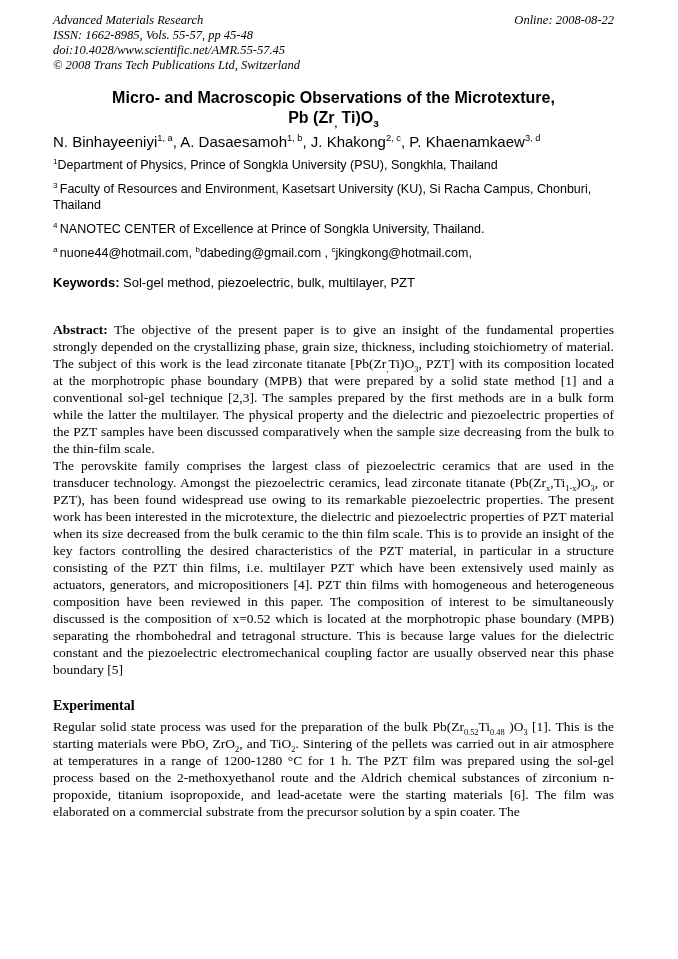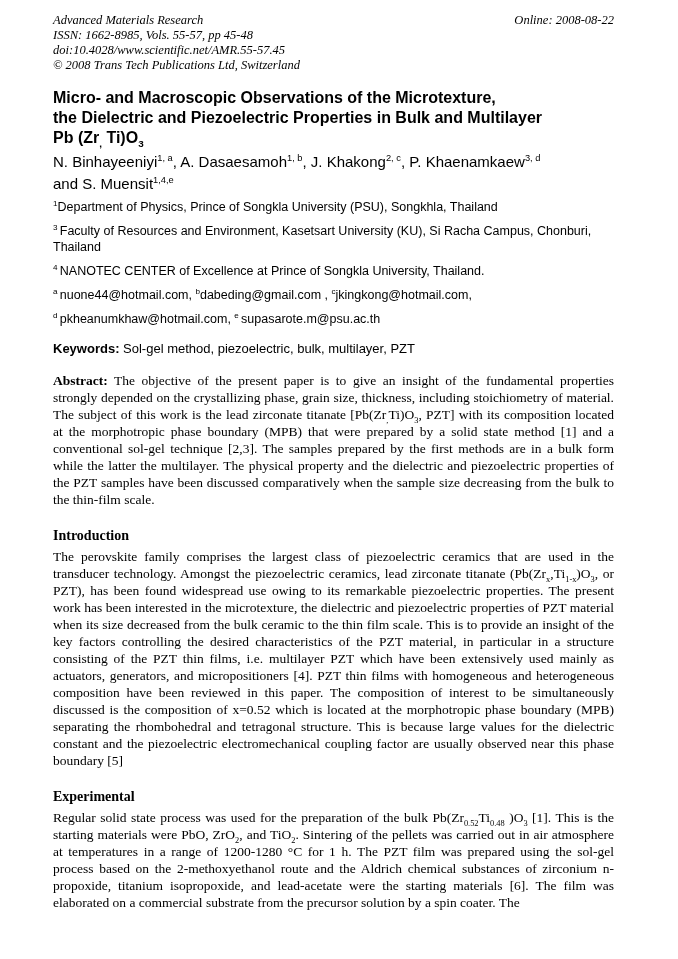--- a/index.html
+++ b/index.html
@@ -27,20 +27,21 @@
     font-style: italic;
     font-size: 12.5px;
     line-height: 15px;
   }
   .header-left div { white-space: nowrap; }
   .header-right { white-space: nowrap; }
 
   
   .title {
     margin: 15px 0 0 0;
+    text-align: center;
     font-family: "Liberation Sans", sans-serif;
     font-weight: bold;
     font-size: 16px;
     line-height: 20px;
   }
   .title sub { font-size: 62%; line-height: 0; }
 
   
   .authors {
     margin-top: 3px;
@@ -72,21 +73,21 @@
 
   
   .body-par {
     margin: 0;
     text-align: justify;
     font-family: "Liberation Serif", serif;
     font-size: 13.5px;
     line-height: 17px;
   }
   .body-par sub, .body-par sup { font-size: 62%; line-height: 0; }
-  .abstract { margin-top: 15px; }
+  .abstract { margin-top: 30px; }
   .section-heading {
     margin: 19px 0 4px 0;
     font-family: "Liberation Serif", serif;
     font-weight: bold;
     font-size: 14px;
     line-height: 17px;
   }
   b { font-weight: bold; }
 </style>
 </head>
@@ -99,40 +100,36 @@
       <div>Advanced Materials Research</div>
       <div>ISSN: 1662-8985, Vols. 55-57, pp 45-48</div>
       <div>doi:10.4028/www.scientific.net/AMR.55-57.45</div>
       <div>© 2008 Trans Tech Publications Ltd, Switzerland</div>
     </div>
     <div class="header-right">Online: 2008-08-22</div>
   </div>
 
   <h1 class="title">
     <div>Micro- and Macroscopic Observations of the Microtexture,</div>
-    <div>the Dielectric and Piezoelectric Properties in Bulk and Multilayer</div>
     <div>Pb (Zr<sub>,</sub> Ti)O<sub>3</sub></div>
   </h1>
 
   <div class="authors">
     <div>N. Binhayeeniyi<sup>1, a</sup>, A. Dasaesamoh<sup>1, b</sup>, J. Khakong<sup>2, c</sup>, P. Khaenamkaew<sup>3, d</sup></div>
-    <div>and S. Muensit<sup>1,4,e</sup></div>
   </div>
 
   <div class="affiliations">
     <div class="affiliation"><sup>1</sup>Department of Physics, Prince of Songkla University (PSU), Songkhla, Thailand</div>
     <div class="affiliation"><sup>3 </sup>Faculty of Resources and Environment, Kasetsart University (KU), Si Racha Campus, Chonburi, Thailand</div>
     <div class="affiliation"><sup>4 </sup>NANOTEC CENTER of Excellence at Prince of Songkla University, Thailand.</div>
     <div class="affiliation"><sup>a </sup>nuone44@hotmail.com, <sup>b</sup>dabeding@gmail.com , <sup>c</sup>jkingkong@hotmail.com,</div>
-    <div class="affiliation"><sup>d </sup>pkheanumkhaw@hotmail.com, <sup>e </sup>supasarote.m@psu.ac.th</div>
   </div>
 
   <div class="keywords"><b>Keywords:</b> Sol-gel method, piezoelectric, bulk, multilayer, PZT</div>
 
   <p class="body-par abstract"><b>Abstract:</b> The objective of the present paper is to give an insight of the fundamental properties strongly depended on the crystallizing phase, grain size, thickness, including stoichiometry of material. The subject of this work is the lead zirconate titanate [Pb(Zr<sub>,</sub>Ti)O<sub>3</sub>, PZT]  with its composition located at the morphotropic phase boundary (MPB) that were prepared by a solid state method [1] and a conventional sol-gel technique [2,3]. The samples prepared by the first methods are in a bulk form while the latter the multilayer.  The physical property and the dielectric and piezoelectric properties of the PZT samples have been discussed comparatively when the sample size decreasing from the bulk to the thin-film scale.</p>
 
-  <h2 class="section-heading">Introduction</h2>
   <p class="body-par">The perovskite family comprises the largest class of piezoelectric ceramics that are used in the transducer technology. Amongst the piezoelectric ceramics, lead zirconate titanate (Pb(Zr<sub>x</sub>,Ti<sub>1-x</sub>)O<sub>3</sub>, or PZT), has been found widespread use owing to its remarkable piezoelectric properties. The present work has been interested in the microtexture, the dielectric and piezoelectric properties of PZT material when its size decreased from the bulk ceramic to the thin film scale. This is to provide an insight of the key factors controlling the desired characteristics of the PZT material, in particular in a structure consisting of the PZT thin films, i.e. multilayer PZT which have been extensively used mainly as actuators, generators, and micropositioners [4].  PZT thin films with homogeneous and heterogeneous composition have been reviewed in this paper. The composition of interest to be simultaneously discussed is the composition of x=0.52 which is located at the morphotropic phase boundary (MPB) separating the rhombohedral and tetragonal structure. This is because large values for the dielectric constant and the piezoelectric electromechanical coupling factor are usually observed near this phase boundary [5]</p>
 
   <h2 class="section-heading">Experimental</h2>
   <p class="body-par">Regular solid state process was used for the preparation of the bulk Pb(Zr<sub>0.52</sub>Ti<sub>0.48</sub> )O<sub>3</sub> [1].  This is the starting materials were PbO, ZrO<sub>2</sub>, and TiO<sub>2</sub>. Sintering of the pellets was carried out in air atmosphere at temperatures in a range of 1200-1280 °C for 1 h. The PZT film was prepared using the sol-gel process based on the 2-methoxyethanol route and the Aldrich chemical substances of zirconium n-propoxide, titanium isopropoxide, and lead-acetate were the starting materials [6]. The film was elaborated on a commercial substrate from the precursor solution by a spin coater. The</p>
 
 </div>
 
 </body></html>

